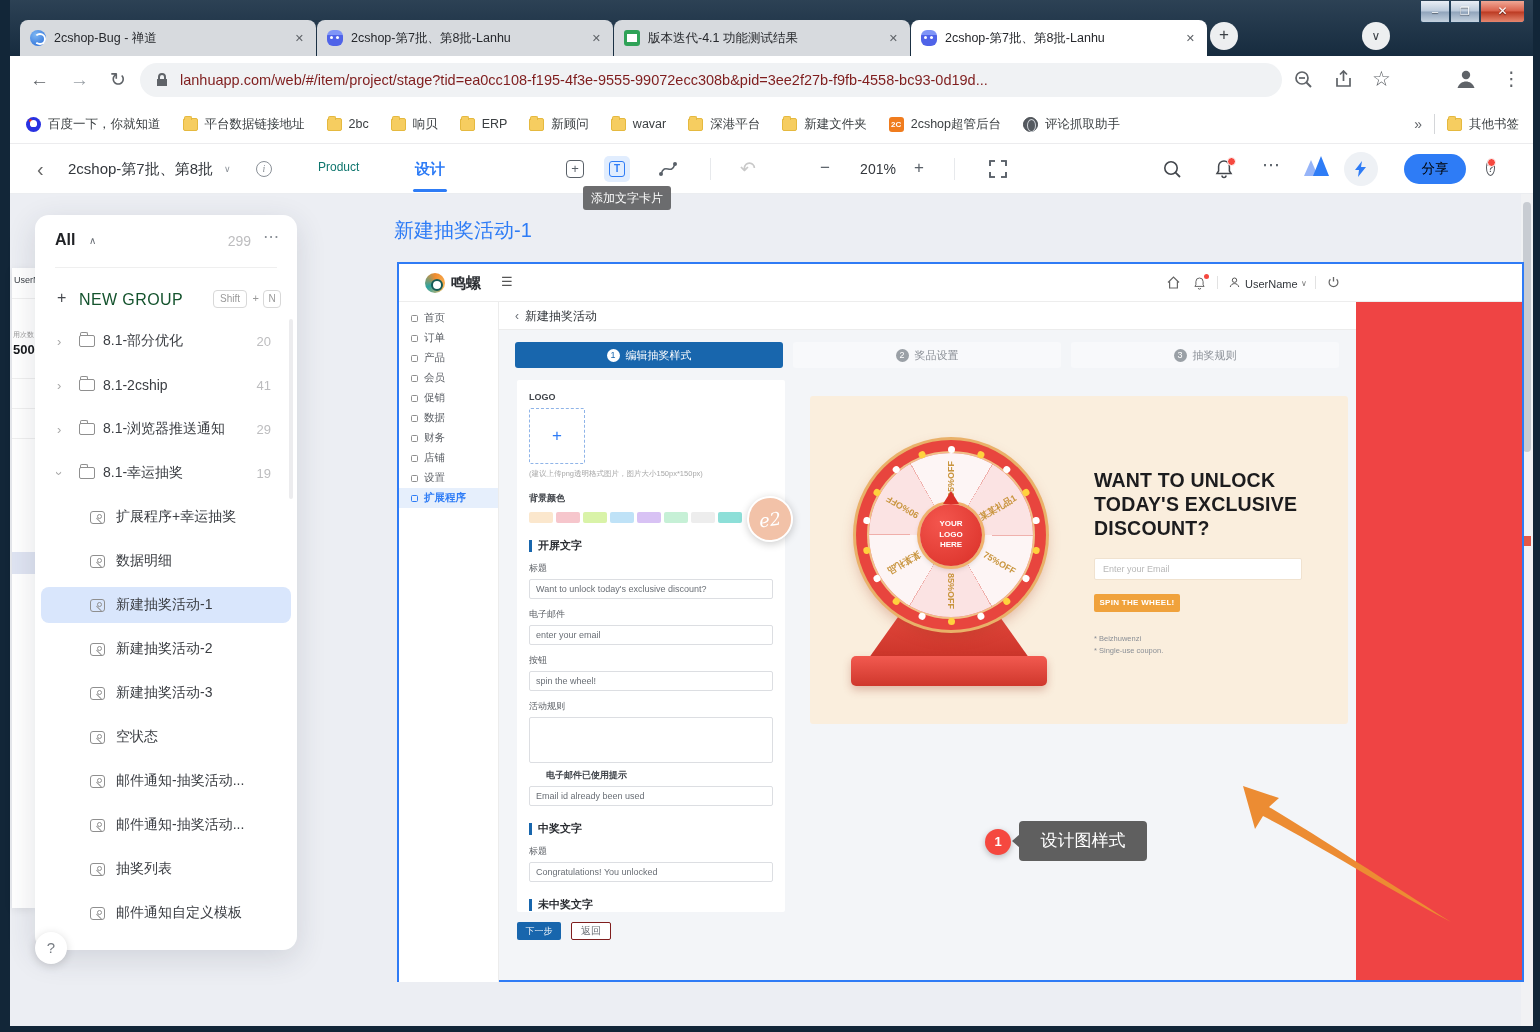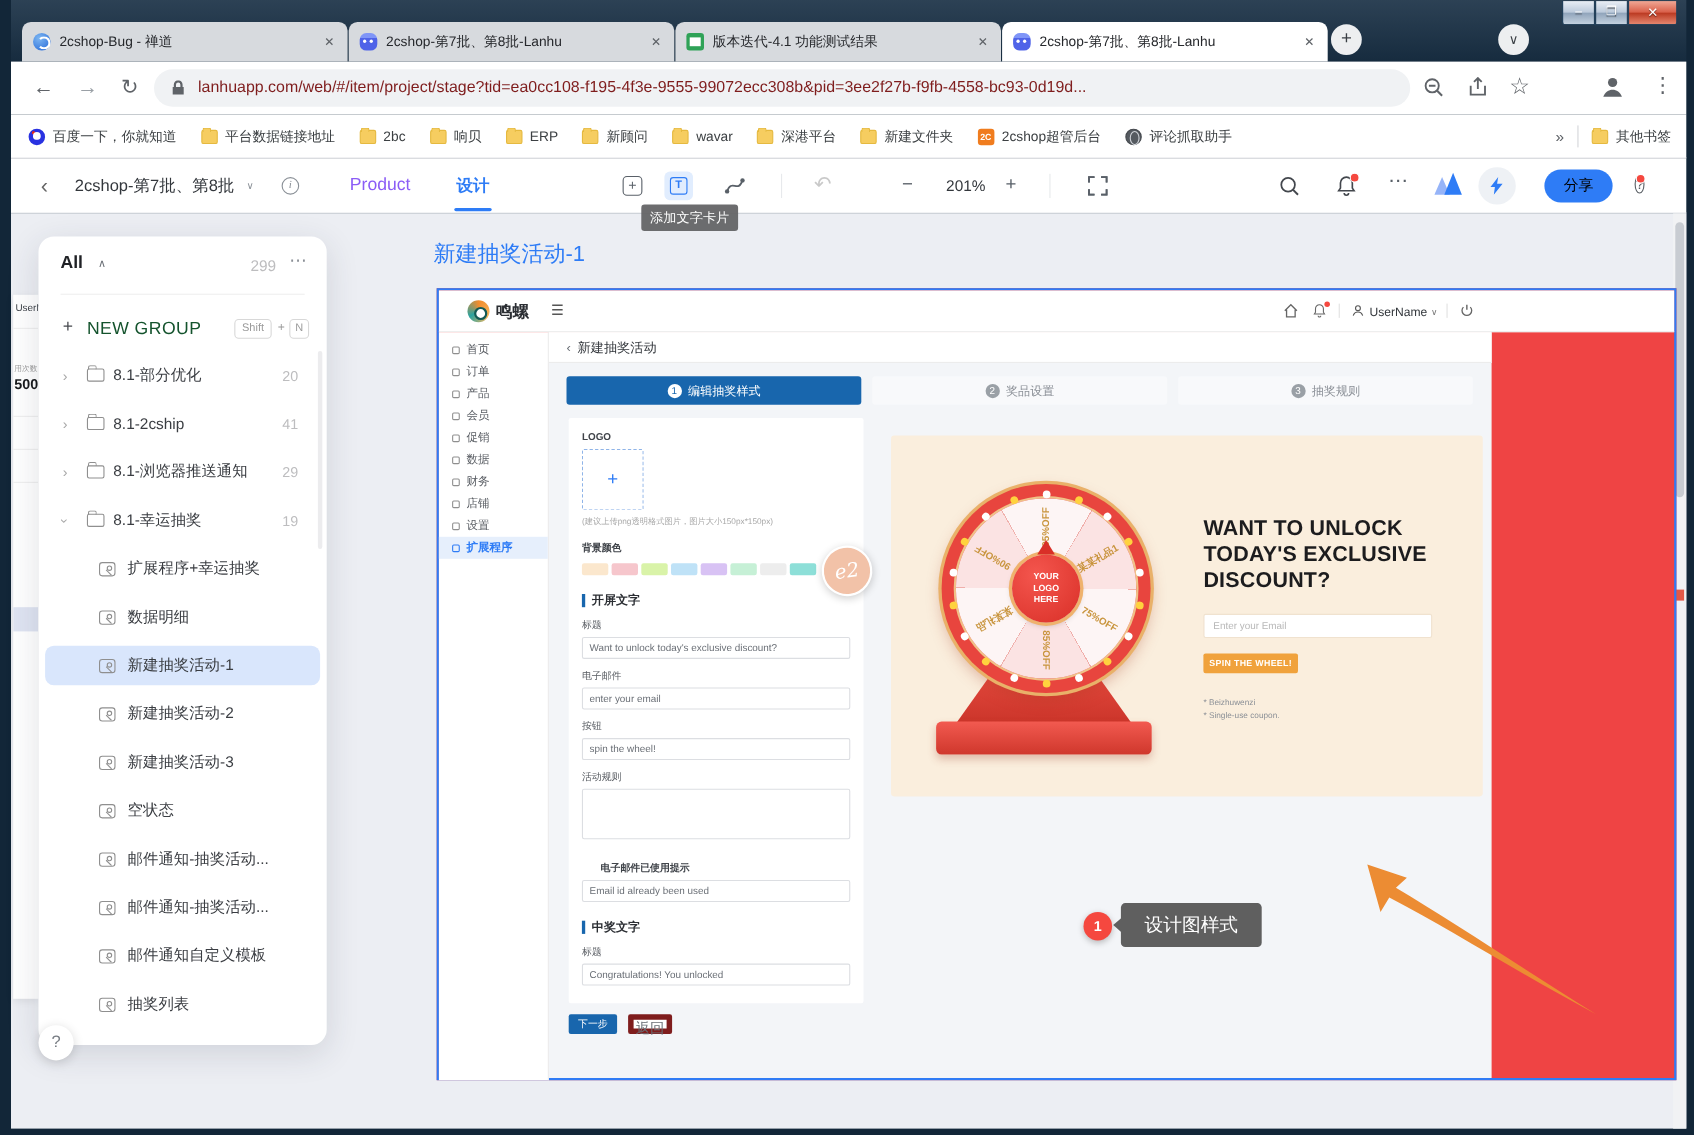--- a/index.html
+++ b/index.html
@@ -86,21 +86,21 @@
   .tbox i{ font-style:normal; width:16px; height:16px; border:1.5px solid #2e7cf6; border-radius:3px; color:#2e7cf6; font-size:10px; line-height:13px; text-align:center; font-weight:bold; }
   .plussq{ width:18px; height:18px; border:1.6px solid #596068; border-radius:4px; color:#596068; font-size:13px; line-height:15px; text-align:center; }
   .sharebtn{ width:62px; height:30px; border-radius:15px; background:#2e7cf6; color:#000000; font-size:13.5px; text-align:center; line-height:30px; }
   .helpc{ width:22px; height:22px; border:1.6px solid #565b61; border-radius:50%; color:#565b61; font-size:13px; text-align:center; line-height:19px; position:relative; }
   .reddot::after{ content:""; position:absolute; right:-2px; top:-2px; width:7px; height:7px; border-radius:50%; background:#f5483f; border:1.5px solid #fff; }
   .boltc{ width:34px; height:34px; border-radius:50%; background:#eef1f5; display:flex; align-items:center; justify-content:center; }
   .lhlogo{ width:26px; height:20px; position:relative; }
   .lhlogo::before{ content:""; position:absolute; left:0; bottom:0; border-left:7px solid transparent; border-right:7px solid transparent; border-bottom:16px solid #96b4f8; }
   .lhlogo::after{ content:""; position:absolute; left:9px; bottom:0; border-left:8px solid transparent; border-right:8px solid transparent; border-bottom:20px solid #2e7cf6; }
   .infoc{ width:16px; height:16px; border:1.3px solid #8a9097; border-radius:50%; color:#8a9097; font-size:10px; line-height:14px; text-align:center; font-style:italic; font-family:"Liberation Serif",serif; }
-  .tabp{ font-size:16px; color:#8b5cf6; }
+  .tabp{ font-size:12px; color:#0f766e; }
   .tabd{ font-size:15px; color:#2e7cf6; font-weight:bold; }
   .tooltipT{ left:583px; top:186px; width:88px; height:24px; background:rgba(100,100,102,.95); border-radius:3px;
     color:#fff; font-size:12px; text-align:center; line-height:24px; z-index:30; }
 
   
   #canvasbg{ left:10px; top:194px; width:1523px; height:832px; background:#eceef3; }
   .vscroll{ position:absolute; right:0; top:0; width:12px; height:100%; background:#f1f2f4; }
   .vthumb{ position:absolute; left:2px; top:8px; width:8px; height:250px; border-radius:4px; background:#c8ccd2; }
   .vmark{ position:absolute; left:2px; top:342px; width:8px; height:10px; background:#e25848; }
 
@@ -186,21 +186,21 @@
   .sw{ width:24px; height:11px; border-radius:2px; }
   .fsec{ margin-top:15px; display:flex; align-items:center; gap:6px; }
   .fsec i{ width:3px; height:12px; background:#1866ad; }
   .fsec b{ font-size:11px; color:#2b2e33; }
   .flabel{ margin-top:9px; font-size:9px; color:#585c62; }
   .tinput{ margin-top:4px; height:20px; border:1px solid #dcdee2; border-radius:2px; display:flex; align-items:center;
     padding:0 6px; font-size:9px; color:#6a6f76; background:#fff; white-space:nowrap; overflow:hidden; }
   .tarea{ margin-top:4px; height:46px; border:1px solid #dcdee2; border-radius:2px; background:#fff; }
   .btnrow{ position:absolute; left:18px; top:620px; display:flex; gap:10px; }
   .bnext{ width:44px; height:18px; background:#1866ad; color:#fff; font-size:9px; border-radius:2px; text-align:center; line-height:18px; }
-  .bback{ width:40px; height:18px; background:#fff; border:5px solid #7f1d1d; color:#6a6f76; font-size:13px; border-radius:2px; text-align:center; line-height:16px; }
+  .bback{ width:40px; height:18px; background:#fff; border:1px solid #7f1d1d; color:#6a6f76; font-size:10px; border-radius:2px; text-align:center; line-height:16px; }
 
   
   .pv{ position:absolute; left:311px; top:94px; width:538px; height:328px; background:#faeedd; border-radius:3px; }
   .trap{ position:absolute; left:56px; top:196px; width:166px; height:70px;
     clip-path:polygon(30% 0,70% 0,100% 100%,0 100%); background:linear-gradient(180deg,#ef5146,#c93328); }
   .base{ position:absolute; left:41px; top:260px; width:196px; height:30px; border-radius:5px;
     background:linear-gradient(180deg,#f25a50,#cf372c); box-shadow:0 4px 8px rgba(160,60,40,.3); }
   .wheel{ position:absolute; left:46px; top:44px; width:190px; height:190px; border-radius:50%; background:#e8453e;
     box-shadow:0 0 0 3px #e9b169, 0 6px 14px rgba(170,60,35,.35); }
   .slices{ position:absolute; inset:13px; border-radius:50%;
@@ -503,25 +503,25 @@
         <div class="irow">
           <span class="pic"></span>
           <span class="ilabel">邮件通知-抽奖活动...</span>
         </div>
         <div class="irow">
           <span class="pic"></span>
           <span class="ilabel">邮件通知-抽奖活动...</span>
         </div>
         <div class="irow">
           <span class="pic"></span>
+          <span class="ilabel">抽奖列表</span>
+        </div>
+        <div class="irow">
+          <span class="pic"></span>
           <span class="ilabel">邮件通知自定义模板</span>
-        </div>
-        <div class="irow">
-          <span class="pic"></span>
-          <span class="ilabel">抽奖列表</span>
         </div>
       </div>
     <div class="pscroll"></div>
   </div>
 
   <div class="abs" id="helpfab">?</div>
 
   <div class="abs cardtitle">新建抽奖活动-1</div>
 
   <div class="abs" id="card">
@@ -647,21 +647,21 @@
             <b>开屏文字</b>
           </div>
         <div class="flabel">标题</div>
         <div class="tinput">Want to unlock today's exclusive discount?</div>
         <div class="flabel">电子邮件</div>
         <div class="tinput">enter your email</div>
         <div class="flabel">按钮</div>
         <div class="tinput">spin the wheel!</div>
         <div class="flabel">活动规则</div>
         <div class="tarea"></div>
-        <div class="flabel" style="color:#40444a;font-weight:bold;margin-top:20px;padding-left:17px;">电子邮件已使用提示</div>
+        <div class="flabel" style="color:#40444a;font-weight:bold;margin-top:6px;padding-left:17px;">电子邮件已使用提示</div>
         <div class="tinput">Email id already been used</div>
         <div class="fsec">
             <i></i>
             <b>中奖文字</b>
           </div>
         <div class="flabel">标题</div>
         <div class="tinput">Congratulations! You unlocked</div>
         <div class="fsec">
             <i></i>
             <b>未中奖文字</b>

